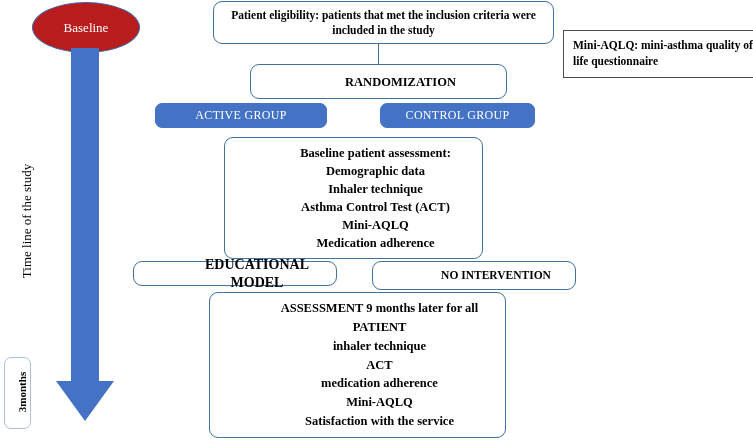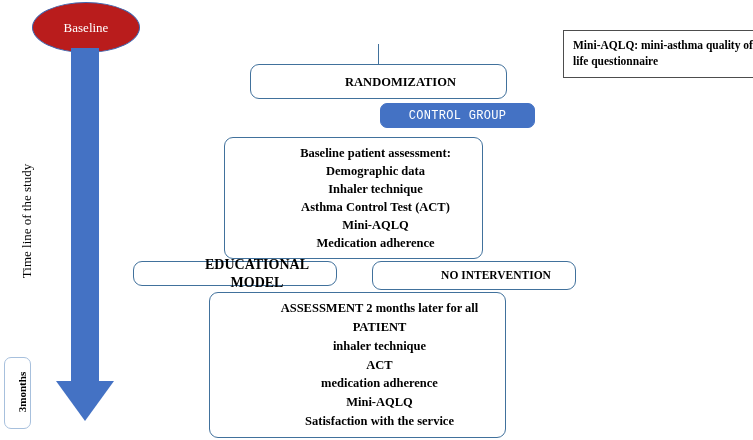--- a/index.html
+++ b/index.html
@@ -145,29 +145,35 @@
 
   <div class="vlabel vlabel-rot" style="left:-48px; top:213px; width:150px; text-align:center; font-size:13px;">
     <span>Time line of the study</span>
   </div>
 
   <div class="months-box" style="left:4px; top:357px; width:27px; height:72px;"></div>
   <div class="months-text" style="left:-9px; top:386px; width:62px; text-align:center; font-size:11px;">
     <span>3months</span>
   </div>
 
+  <div class="rbox" style="left:213px; top:1px; width:341px; height:43px; font-size:11.5px; padding:0 12px;">
+    <span>Patient eligibility: patients that met the inclusion criteria were included in the study</span>
+  </div>
 
   <div class="vline" style="left:378px; top:44px; height:20px;"></div>
 
   <div class="rbox" style="left:250px; top:64px; width:257px; height:35px; font-size:12.5px;">
     <span>RANDOMIZATION</span>
   </div>
 
-
-  <div class="fillbox" style="left:380px; top:103px; width:155px; height:25px; font-size:12px;font-family:Liberation Mono, monospace;">
+  <div class="fillbox" style="left:155px; top:103px; width:172px; height:25px; font-size:12px;">
+    <span>ACTIVE GROUP</span>
+  </div>
+
+  <div class="fillbox" style="left:380px; top:103px; width:155px; height:25px; font-size:12px;">
     <span>CONTROL GROUP</span>
   </div>
 
   <div class="rbox multiline" style="left:224px; top:137px; width:259px; height:122px; font-size:12.5px; line-height:1.45;">
     <span>Baseline patient assessment:
 Demographic data
 Inhaler technique
 Asthma Control Test (ACT)
 Mini-AQLQ
 Medication adherence</span>
@@ -175,21 +181,21 @@
 
   <div class="rbox" style="left:133px; top:261px; width:204px; height:25px; font-size:14px;">
     <span>EDUCATIONAL MODEL</span>
   </div>
 
   <div class="rbox" style="left:372px; top:261px; width:204px; height:29px; font-size:11.5px;">
     <span>NO INTERVENTION</span>
   </div>
 
   <div class="rbox multiline" style="left:209px; top:292px; width:297px; height:146px; font-size:12.5px; line-height:1.5;">
-    <span>ASSESSMENT 2 months later for all
+    <span>ASSESSMENT 9 months later for all
 PATIENT
 inhaler technique
 ACT
 medication adherence
 Mini-AQLQ
 Satisfaction with the service</span>
   </div>
 
   <div class="sqbox" style="left:563px; top:30px; width:217px; height:48px; font-size:11.5px;">
     <span>Mini-AQLQ: mini-asthma quality of life questionnaire</span>

